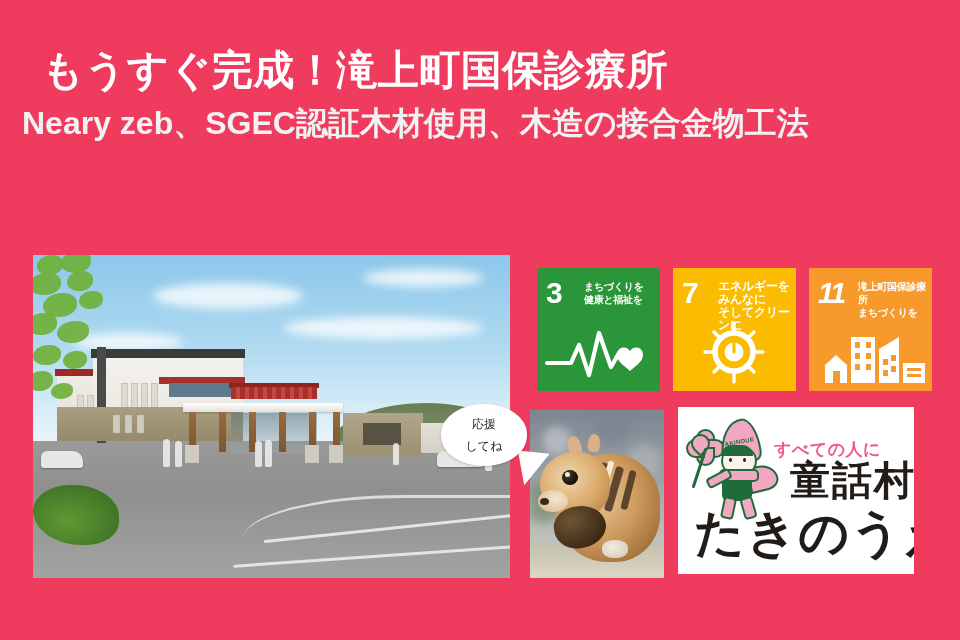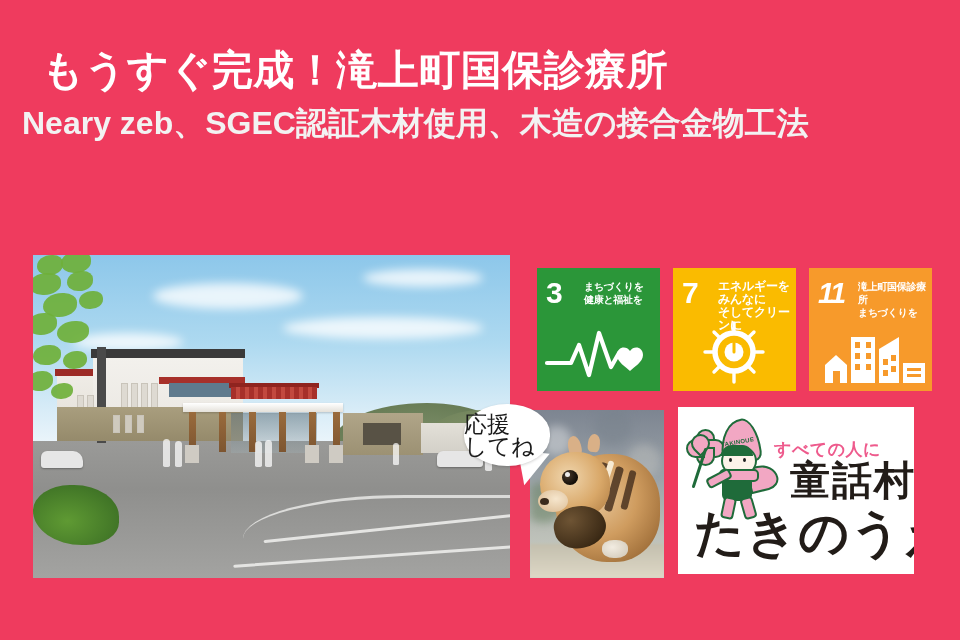--- a/index.html
+++ b/index.html
@@ -89,24 +89,24 @@
   .person{position:absolute;background:rgba(255,255,255,.72);border-radius:4px 4px 2px 2px;}
   .p1{left:130px;top:184px;width:7px;height:28px;}
   .p2{left:142px;top:186px;width:7px;height:26px;}
   .p3{left:222px;top:186px;width:7px;height:26px;}
   .p4{left:232px;top:185px;width:7px;height:27px;}
   .p5{left:452px;top:190px;width:7px;height:26px;}
   .p6{left:360px;top:188px;width:6px;height:22px;}
 
   
   .bubble{
-    position:absolute;left:464px;top:404px;width:86px;height:62px;
+    position:absolute;left:441px;top:404px;width:86px;height:62px;
     background:#ffffff;border-radius:50% / 48%;
-    display:flex;flex-direction:column;justify-content:center;
-    color:#1a1a1a;font-size:23px;line-height:22px;font-weight:500;
+    display:flex;flex-direction:column;align-items:center;justify-content:center;
+    color:#1a1a1a;font-size:12px;line-height:22px;font-weight:500;
     box-shadow:0 1px 3px rgba(0,0,0,.18);z-index:6;
   }
   .bubble-tail{
     position:absolute;left:516px;top:452px;width:0;height:0;z-index:5;
     border-left:10px solid transparent;border-right:22px solid transparent;
     border-top:34px solid #ffffff;transform:rotate(6deg);
   }
 
   
   .sdg-row{position:absolute;left:537px;top:268px;display:flex;gap:13px;}

